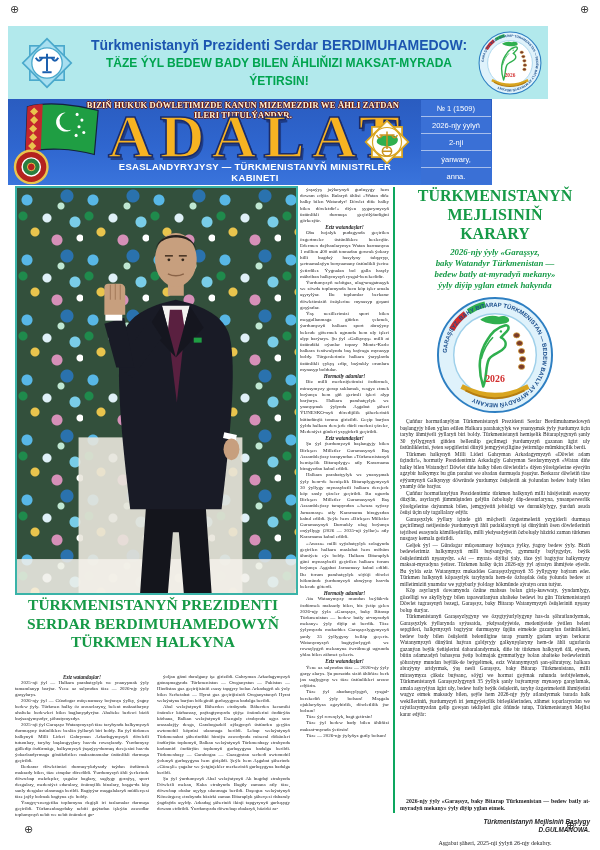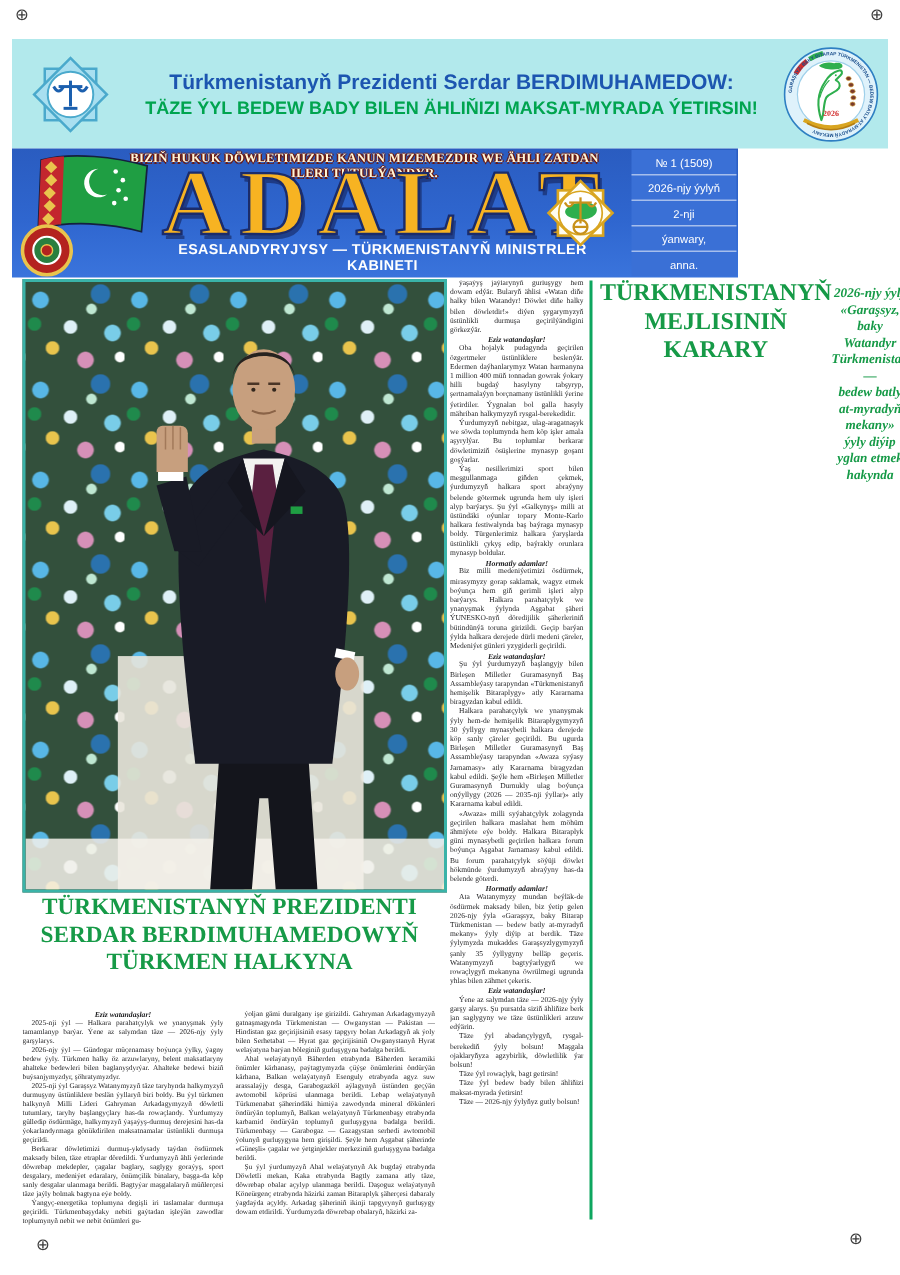--- a/index.html
+++ b/index.html
@@ -1,20 +1,20 @@
 <!DOCTYPE html>
 <html style="--banner-bg: #b2e9ec; --banner-line1: #1c55b0; --banner-line2: #00a69c; --banner-line3: #00a44f; --masthead-blue: #2f66cf; --gold: #f7b322; --heading-green: #169a47; --rule-green: #0da65f; --photo-border: #3ab3a8; --body-ink: #1d1d1f;"><head>
 <meta charset="utf-8">
 <style>
   html,body{margin:0;padding:0;background:#ffffff;}
   #page{position:relative;width:600px;height:850px;background:#fff;overflow:hidden;
         font-family:"Liberation Serif",serif;color:var(--body-ink,#1d1d1f);}
   .reg{position:absolute;font-size:11px;color:#3c3c3c;font-family:"DejaVu Sans",sans-serif;}
   
-  .banner{position:absolute;left:8px;top:26px;width:584px;height:73px;background:var(--banner-bg,#b2e9ec);
+  .banner{position:absolute;left:8px;top:26px;width:540px;height:73px;background:var(--banner-bg,#b2e9ec);
           display:flex;align-items:center;justify-content:space-between;padding:0 6px;box-sizing:border-box;}
   .banner-text{flex:1;text-align:center;font-family:"Liberation Sans",sans-serif;font-weight:bold;line-height:1.45;}
   .b1{font-size:14px;color:var(--banner-line1,#1c55b0);}
   .b2{font-size:12.5px;color:var(--banner-line2,#00a69c);}
   .b3{font-size:12px;color:var(--banner-line3,#00a44f);}
   .banner svg{display:block;}
   
   .masthead{position:absolute;left:8px;top:99px;width:484px;height:86px;
             background:linear-gradient(180deg,#2a5cc0 0%,#2f66cf 55%,#3a74dc 100%);overflow:visible;}
   .slogan{position:absolute;left:78px;right:92px;top:1px;text-align:center;font-weight:bold;font-size:8.5px;
@@ -49,21 +49,21 @@
          background-size:66px 60px;}
   .photo svg{position:absolute;left:0;top:0;width:100%;height:100%;}
   
   .tinycol{position:absolute;overflow:hidden;text-align:justify;}
   .para{text-indent:6px;}
   .subhead{text-align:center;font-weight:bold;font-style:italic;}
   .col3{left:300px;top:187px;width:89px;height:628px;font-size:5px;line-height:6.2px;}
   .col3 .subhead{font-size:5.2px;}
   .vrule{position:absolute;left:393px;top:187px;width:2px;height:626px;background:var(--rule-green,#0da65f);}
   
-  .karar{position:absolute;left:400px;top:186px;width:190px;height:660px;display:flex;flex-direction:row;}
+  .karar{position:absolute;left:400px;top:186px;width:190px;height:660px;display:flex;flex-direction:column;}
   .k-title{text-align:center;font-weight:bold;font-size:16px;line-height:19px;color:var(--heading-green,#169a47);}
   .k-sub{text-align:center;font-weight:bold;font-style:italic;font-size:8.8px;line-height:11px;
          color:var(--heading-green,#169a47);margin-top:4px;}
   .k-emblem{width:118px;height:118px;margin:5px auto 4px auto;display:block;}
   .k-body{flex:1;overflow:hidden;text-align:justify;font-size:5.4px;line-height:6.5px;}
   .k-resolution{font-weight:bold;font-size:5.8px;line-height:7px;text-align:justify;text-indent:6px;margin-top:4px;}
   .k-sign{margin-top:6px;text-align:right;font-family:"Liberation Sans",sans-serif;
           font-style:italic;font-weight:bold;font-size:6.4px;line-height:8px;}
   .k-date{margin-top:6px;text-align:center;font-size:6px;}
   

